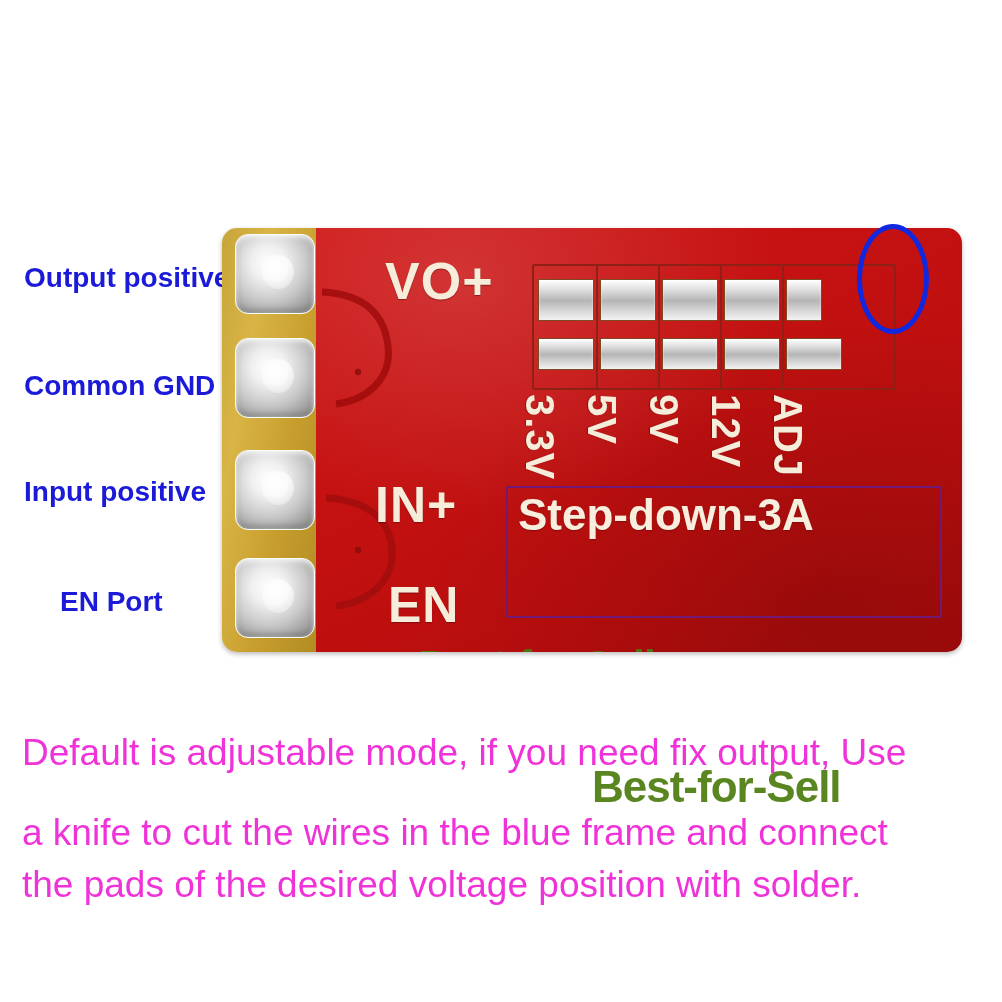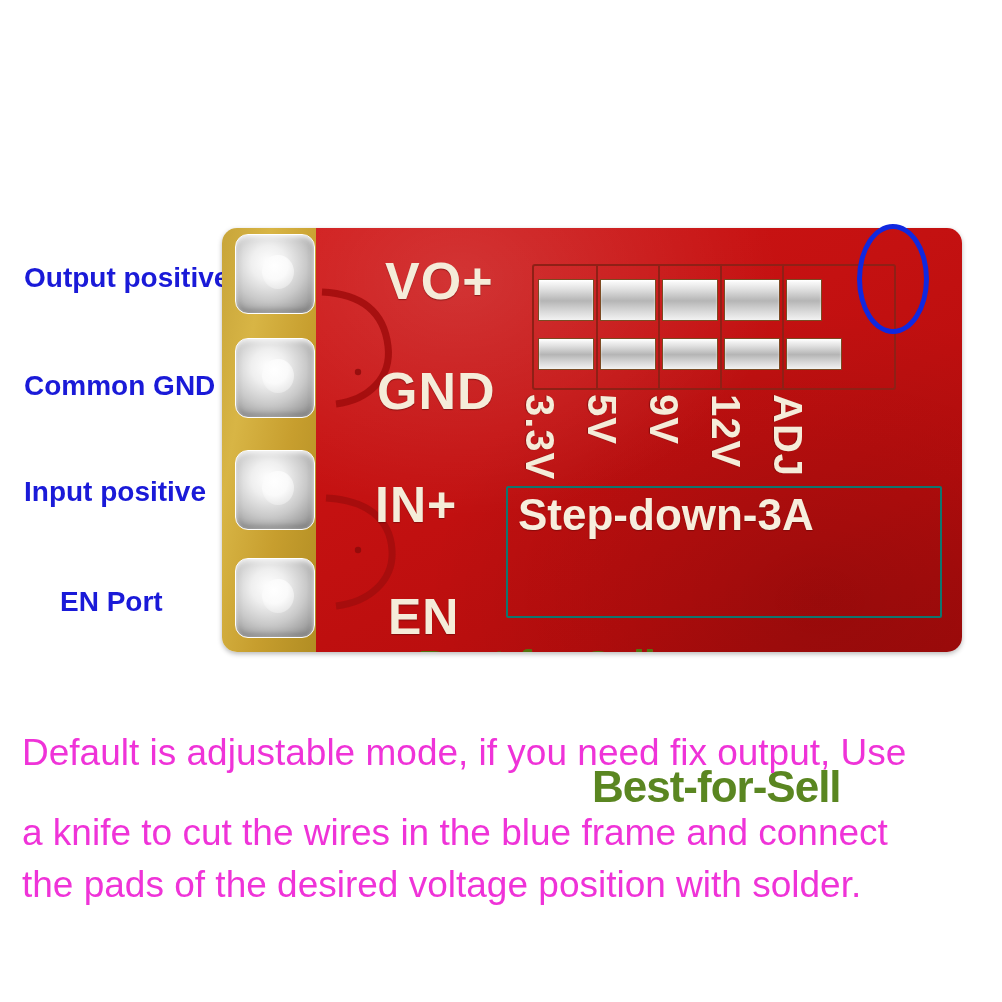--- a/index.html
+++ b/index.html
@@ -70,21 +70,21 @@
   
   .silk{
     position:absolute;color:#f5ecd9;font-weight:bold;
     font-family:"Liberation Sans","DejaVu Sans",sans-serif;
     text-shadow:0 1px 1px rgba(90,10,10,.55);
     white-space:nowrap;
   }
   .silk-vo{left:163px;top:23px;font-size:52px;letter-spacing:1px;}
   .silk-gnd{left:155px;top:133px;font-size:52px;letter-spacing:1px;}
   .silk-in{left:153px;top:248px;font-size:50px;letter-spacing:1px;}
-  .silk-en{left:166px;top:348px;font-size:50px;letter-spacing:1px;margin-top:12px;}
+  .silk-en{left:166px;top:348px;font-size:50px;letter-spacing:1px;}
 
   
   .trace{
     position:absolute;left:96px;top:22px;width:120px;height:372px;
     pointer-events:none;
   }
 
   
   .padbank{
     position:absolute;left:310px;top:36px;width:360px;height:122px;
@@ -111,21 +111,21 @@
     color:#f5ecd9;font-weight:bold;font-size:40px;
     transform-origin:left top;transform:rotate(90deg);
     white-space:nowrap;letter-spacing:1px;
     text-shadow:0 1px 1px rgba(90,10,10,.55);
     font-family:"Liberation Sans","DejaVu Sans",sans-serif;
   }
 
   
   .modelbox{
     position:absolute;left:284px;top:258px;width:432px;height:128px;
-    border:2px solid #0f766e;border-radius:2px;
+    border:2px solid #701a75;border-radius:2px;
   }
   .model-name{
     position:absolute;left:10px;top:2px;font-size:44px;font-weight:bold;
     color:#f7eedd;white-space:nowrap;letter-spacing:0px;
     text-shadow:0 1px 1px rgba(90,10,10,.5);
   }
   .model-ver{
     position:absolute;left:8px;top:62px;font-size:38px;font-weight:bold;
     color:#f7eedd;white-space:nowrap;letter-spacing:0px;
     text-shadow:0 1px 1px rgba(90,10,10,.5);
@@ -179,21 +179,20 @@
       <circle cx="40" cy="122" r="3.2" fill="#8a0a0a" opacity="0.8"></circle>
       <circle cx="40" cy="300" r="3.2" fill="#8a0a0a" opacity="0.8"></circle>
     </svg>
 
     <div class="pad-term pt1"></div>
     <div class="pad-term pt2"></div>
     <div class="pad-term pt3"></div>
     <div class="pad-term pt4"></div>
 
     <div class="silk silk-vo">VO+</div>
-    <div class="silk silk-gnd">GND</div>
     <div class="silk silk-in">IN+</div>
     <div class="silk silk-en">EN</div>
 
     <div class="padbank">
       <div class="pcol" style="left:0px">
         <div class="smd smd-top"></div>
         <div class="smd smd-bot"></div>
       </div>
       <div class="pcol" style="left:62px">
         <div class="smd smd-top"></div>

